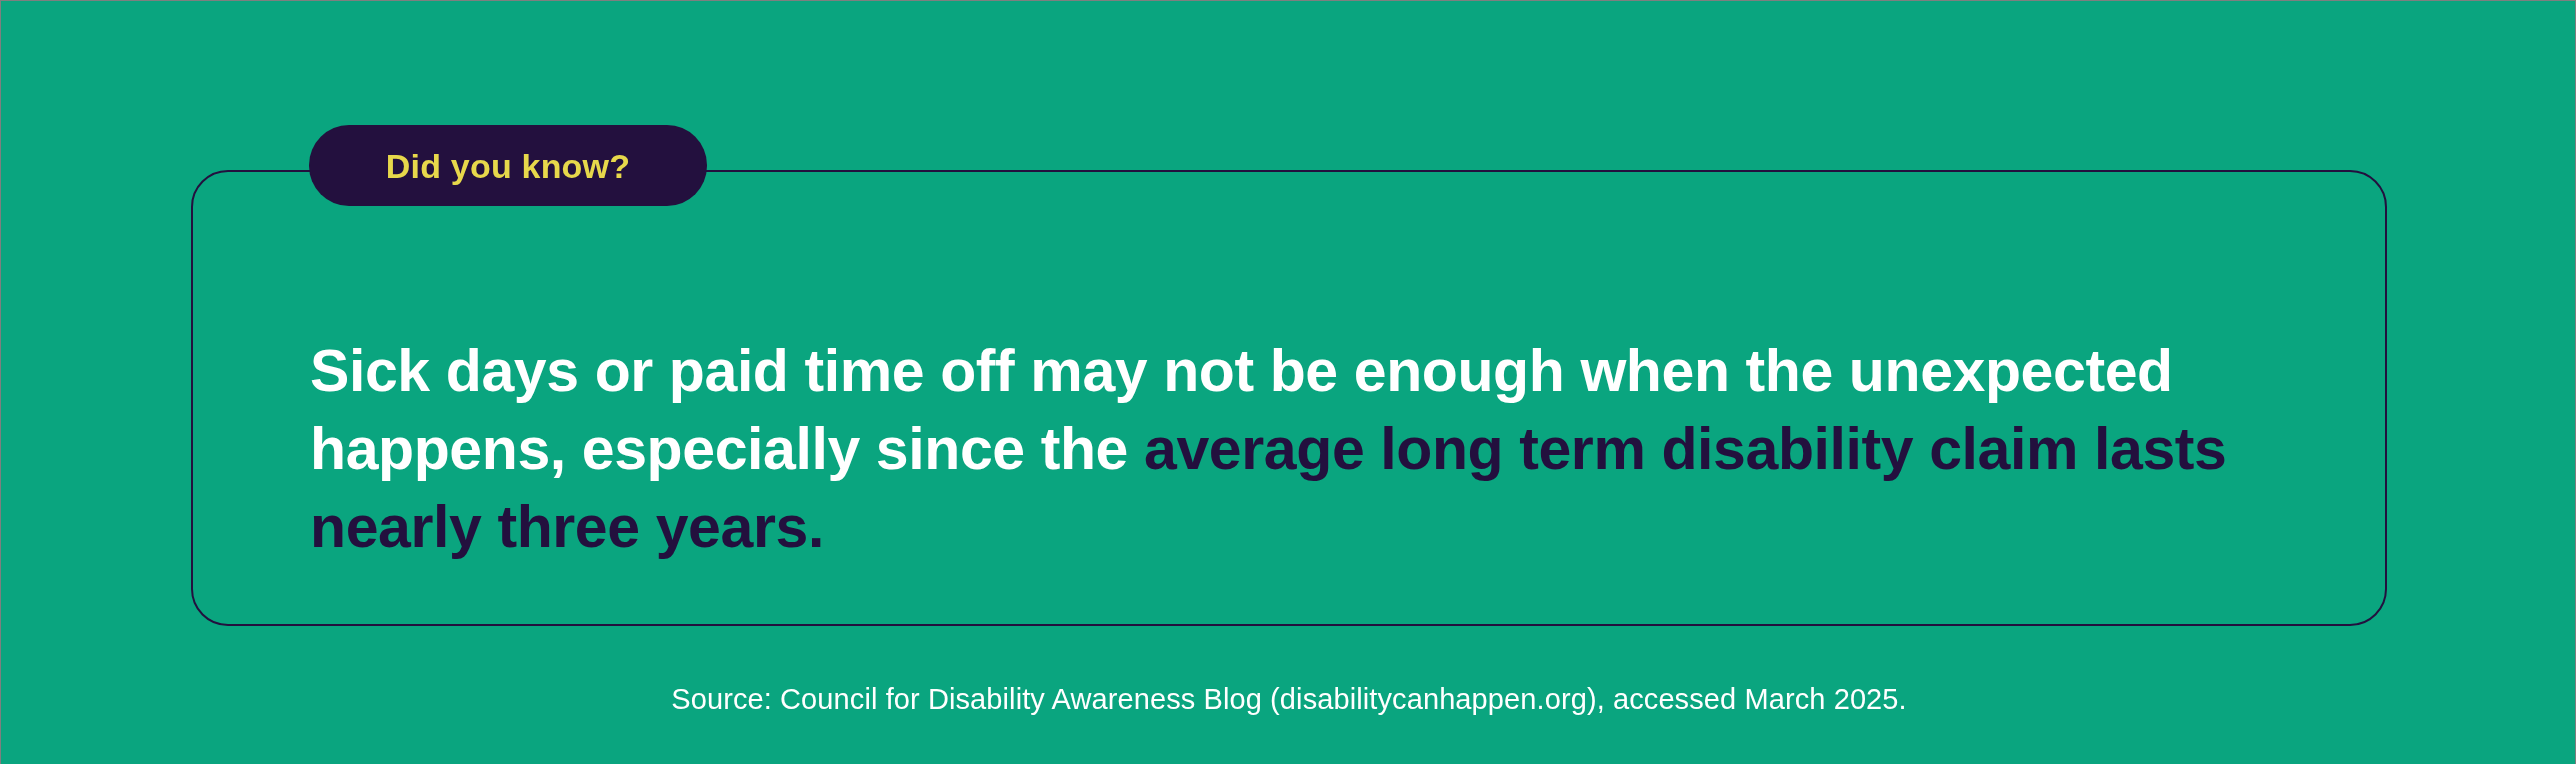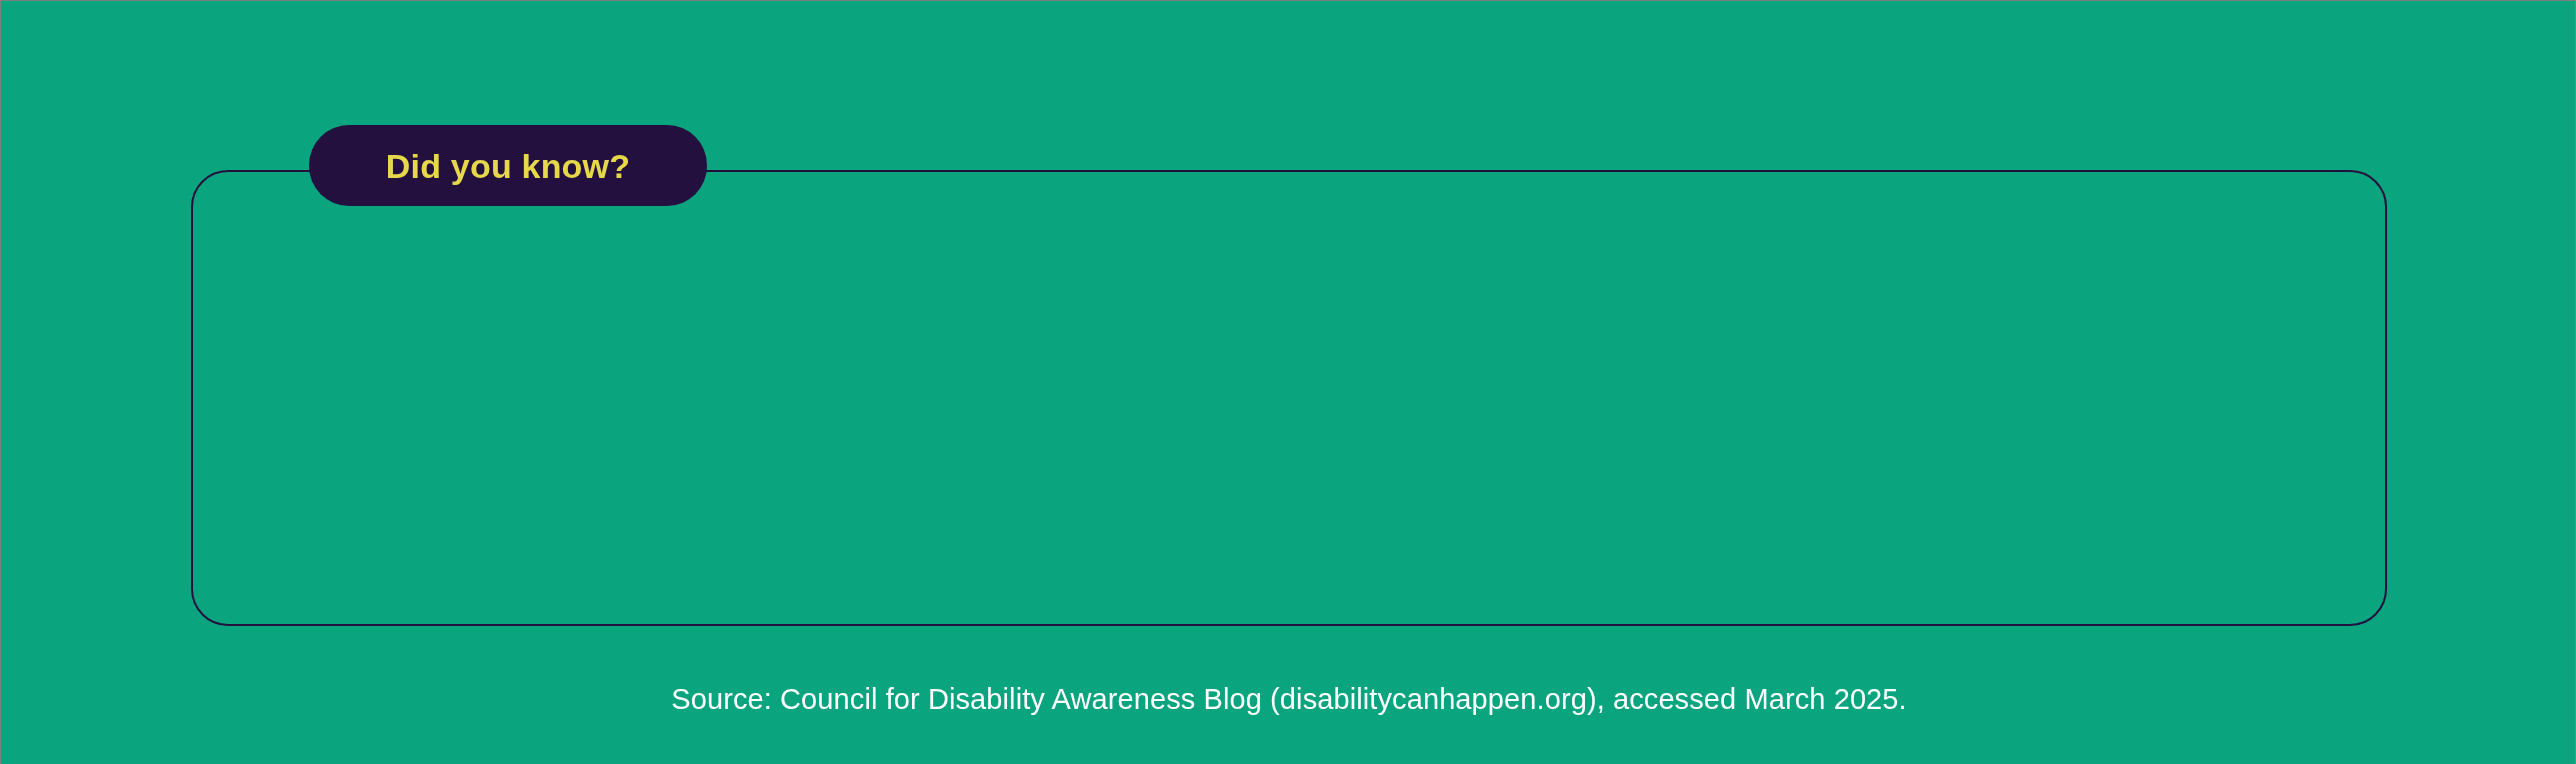--- a/index.html
+++ b/index.html
@@ -94,17 +94,18 @@
 <body>
 
 <div class="callout-canvas">
 
   <div class="fact-box"></div>
 
   <div class="badge">
     <span class="badge-label">Did you know?</span>
   </div>
 
+  <p class="headline"><span>Sick days or paid time off may not be enough when the unexpected happens, especially since the </span><span class="accent">average long term disability claim lasts nearly three years.</span></p>
 
   <div class="source-line">Source: Council for Disability Awareness Blog (disabilitycanhappen.org), accessed March 2025.</div>
 
 </div>
 
 
 </body></html>

